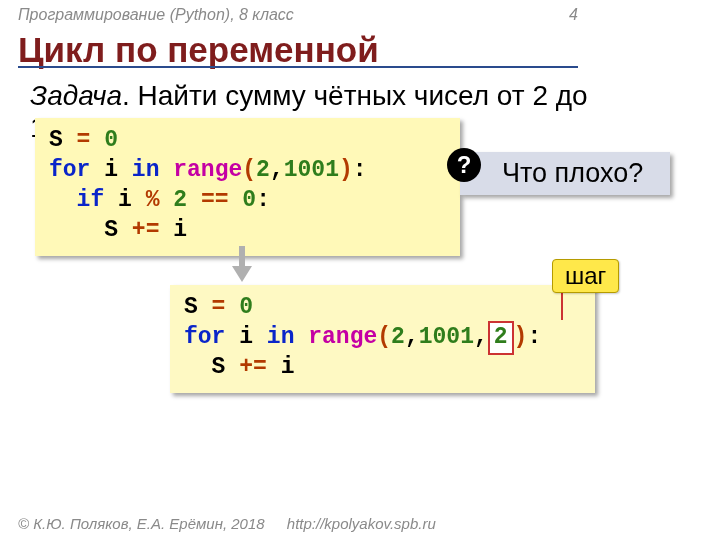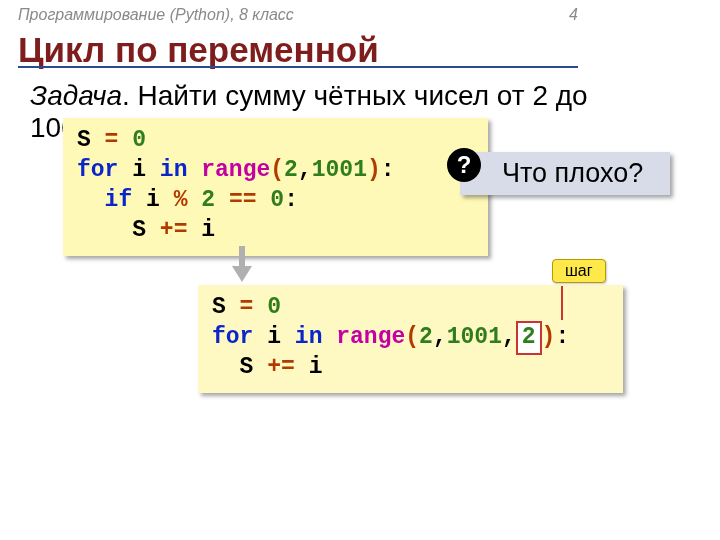--- a/index.html
+++ b/index.html
@@ -59,21 +59,20 @@
   .codebox {
     position: absolute;
     font-family: "Courier New", monospace;
     font-size: 23px;
     font-weight: bold;
     line-height: 1.3;
     padding: 8px 14px 10px 14px;
     box-sizing: border-box;
     white-space: pre;
     box-shadow: 3px 3px 4px rgba(0,0,0,0.35);
-    margin-left: 28px;
   }
   #code1 {
     top: 118px;
     left: 35px;
     width: 425px;
     background: #fff9b8;
   }
   #code2 {
     top: 285px;
     left: 170px;
@@ -138,21 +137,21 @@
     line-height: 34px;
   }
 
   .step-label {
     position: absolute;
     top: 259px;
     left: 552px;
     background: #ffe84a;
     border: 1px solid #b59b00;
     padding: 2px 12px;
-    font-size: 16px;
+    font-size: 24px;
     border-radius: 4px;
     box-shadow: 1px 1px 2px rgba(0,0,0,0.2);
     z-index: 2;
   }
   .step-line {
     position: absolute;
     top: 286px;
     left: 561px;
     width: 0;
     height: 34px;
@@ -211,14 +210,18 @@
   </div>
   <div class="qcircle">?</div>
 
   <div class="step-label">шаг</div>
   <div class="step-line"></div>
 
   <div id="code2" class="codebox"><span>S </span><span class="br">=</span><span> </span><span class="num">0</span>
 <span class="kw">for</span><span> i </span><span class="kw">in</span><span> </span><span class="fn">range</span><span class="br">(</span><span class="num">2</span><span>,</span><span class="num">1001</span><span>,</span><span class="step-highlight"><span class="num">2</span></span><span class="br">)</span><span>:</span>
 <span>  S </span><span class="br">+=</span><span> i</span></div>
 
+  <div class="footer">
+    <span>© К.Ю. Поляков, Е.А. Ерёмин, 2018</span>
+    <span class="footer-url">http://kpolyakov.spb.ru</span>
+  </div>
 
 </div>
 
 </body></html>

